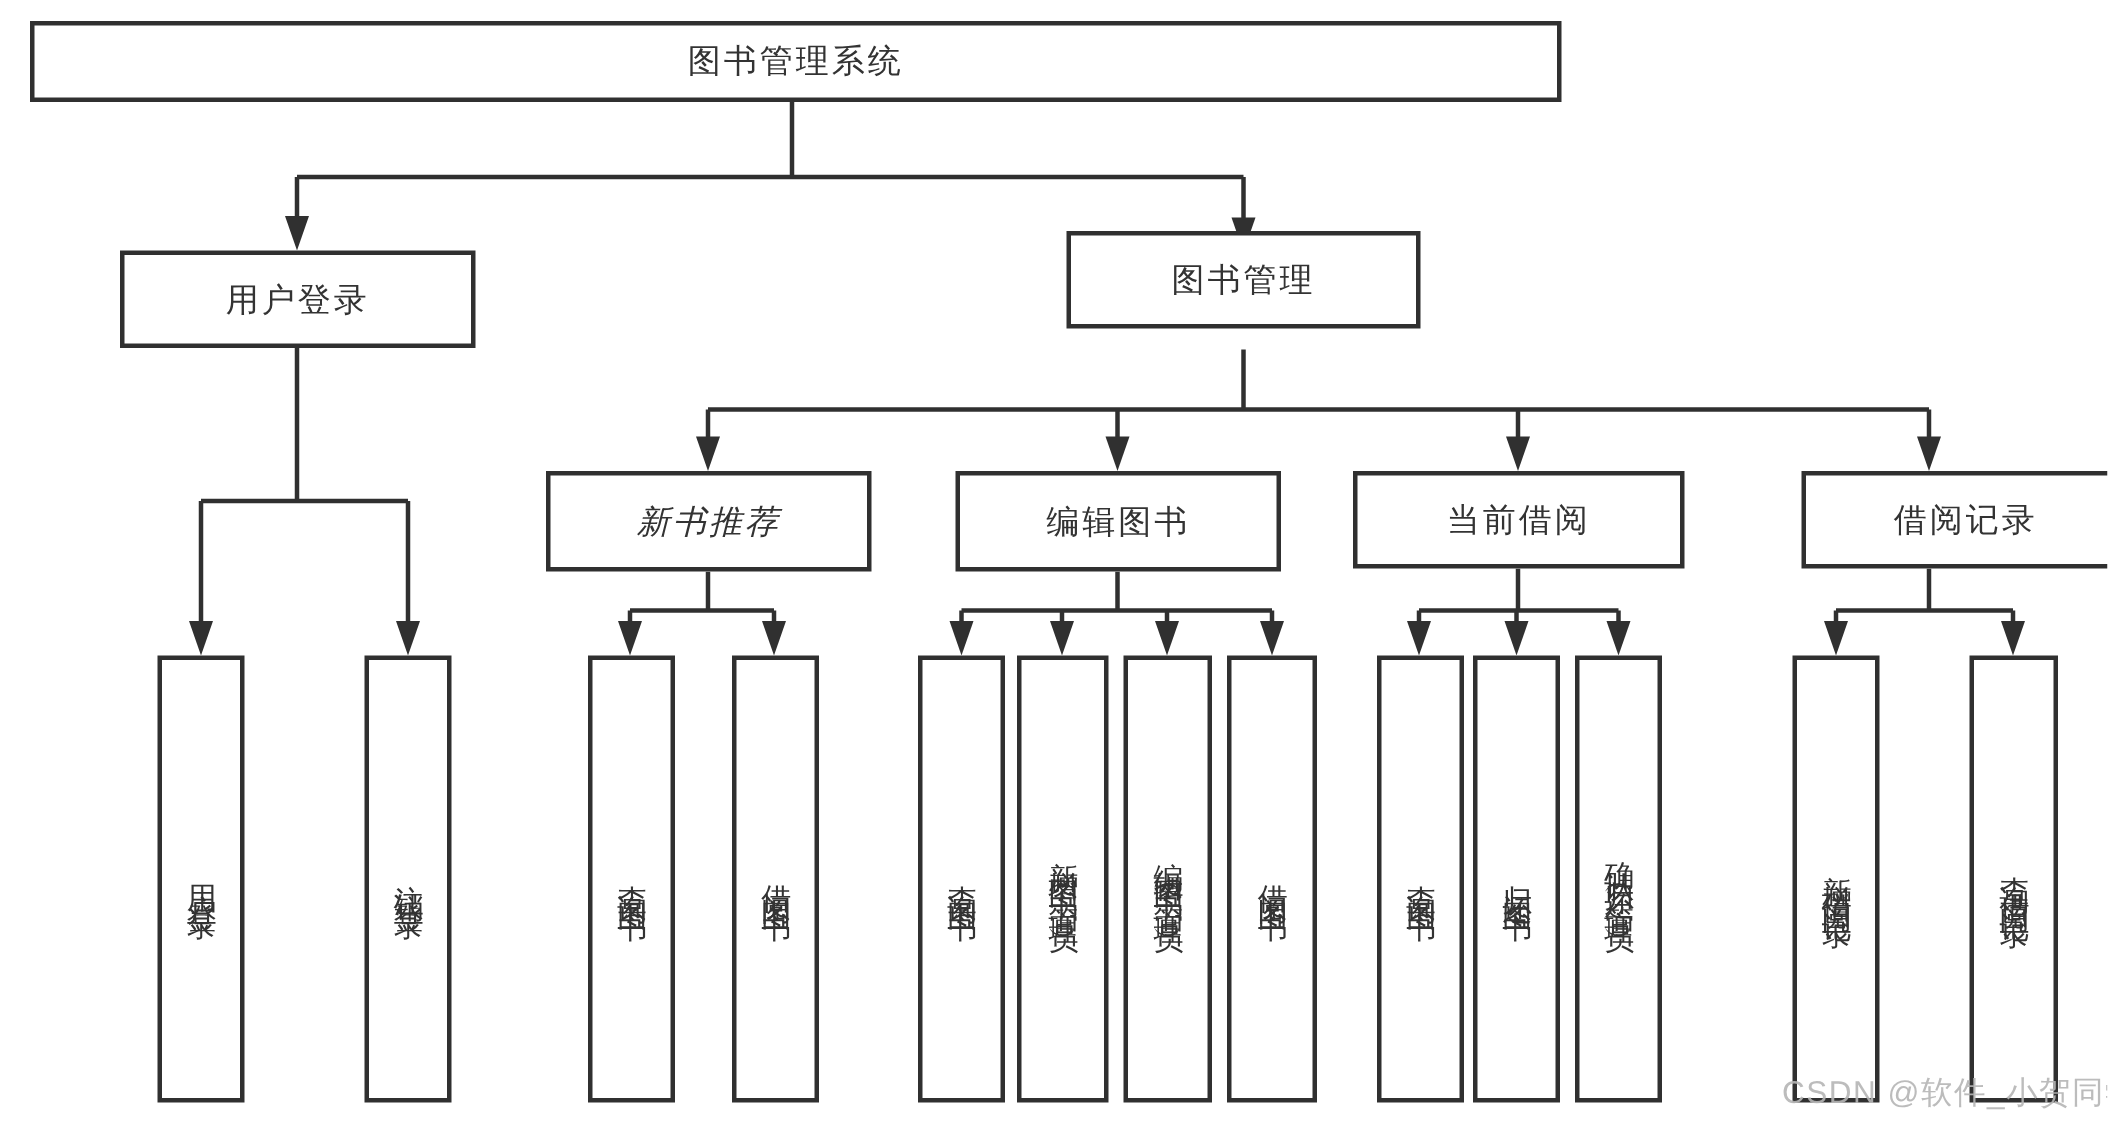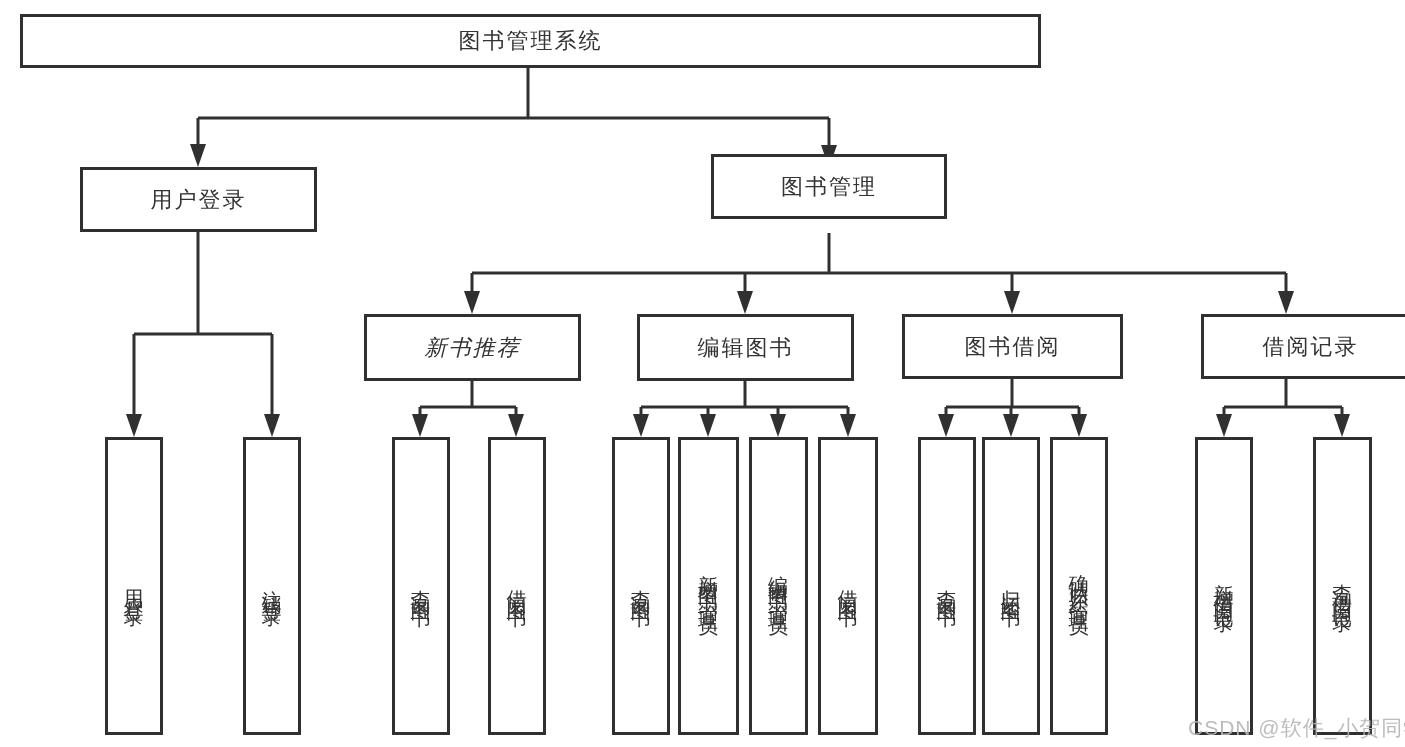--- a/index.html
+++ b/index.html
@@ -152,21 +152,21 @@
     <span class="label">图书管理</span>
   </div>
 
   <div class="node h" style="left:364px;top:314px;width:217px;height:67px;font-style:italic;">
     <span class="label">新书推荐</span>
   </div>
   <div class="node h" style="left:637px;top:314px;width:217px;height:67px;">
     <span class="label">编辑图书</span>
   </div>
   <div class="node h" style="left:902px;top:314px;width:221px;height:65px;">
-    <span class="label">图书借阅</span>
+    <span class="label">当前借阅</span>
   </div>
   <div class="node h" style="left:1201px;top:314px;width:219px;height:65px;align-items:center;">
     <span class="label">借阅记录</span>
   </div>
 
   <div class="node v" style="left:105px;">
     <span class="label">用户登录</span>
   </div>
   <div class="node v" style="left:243px;">
     <span class="label">注销登录</span>

